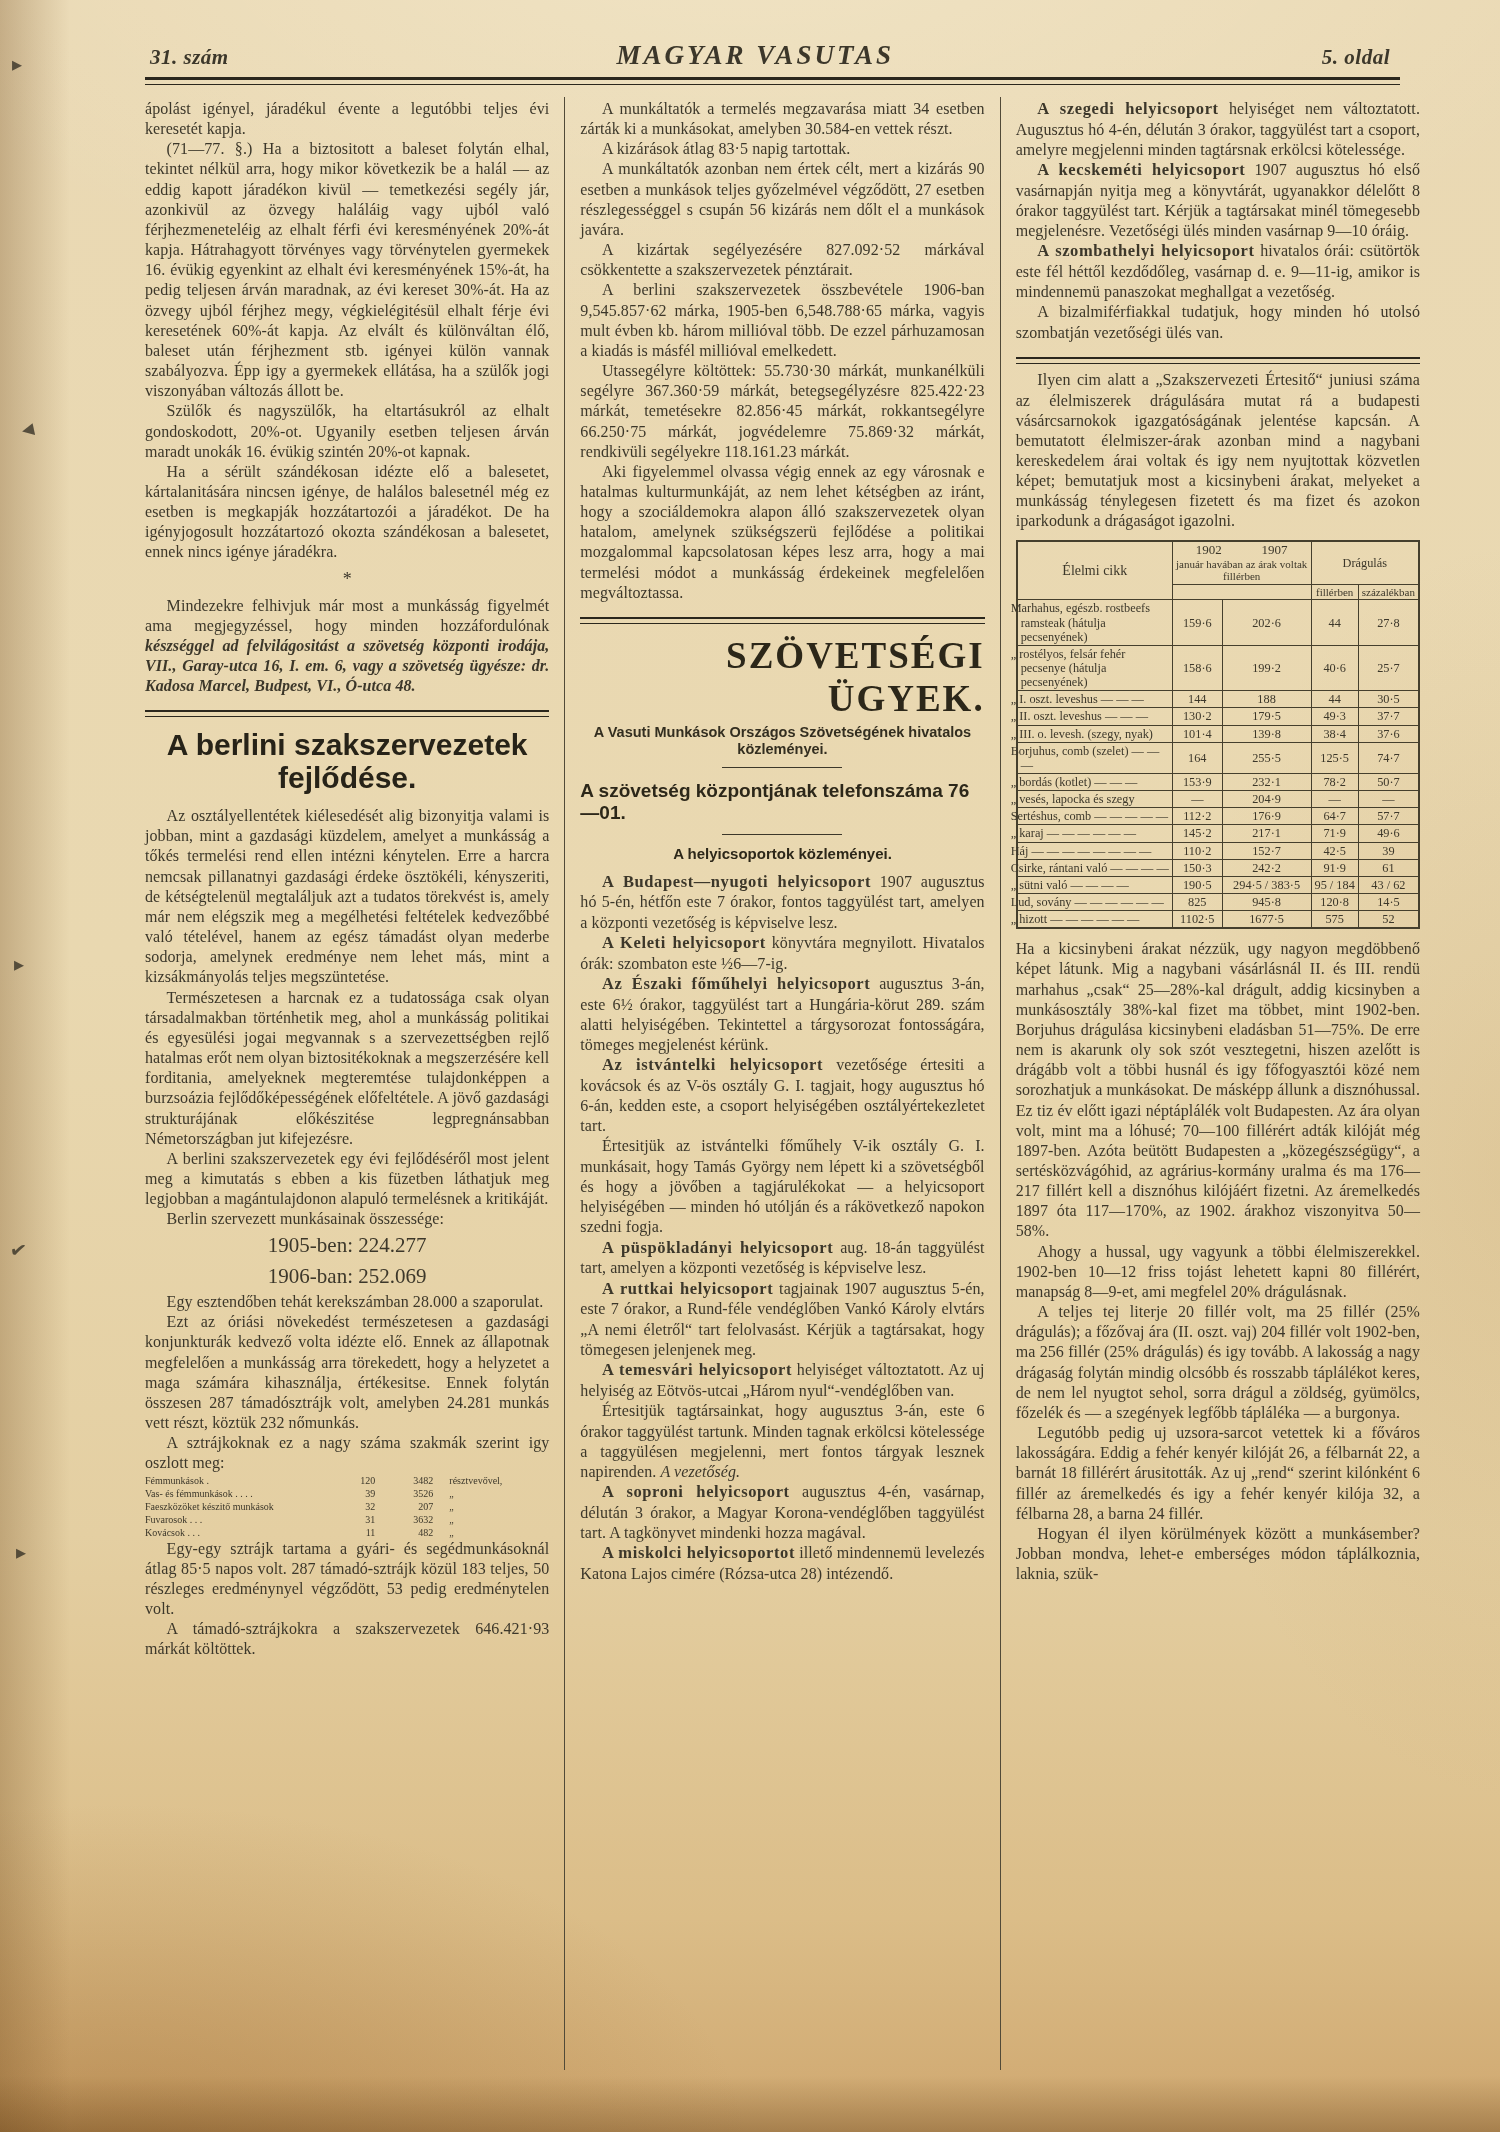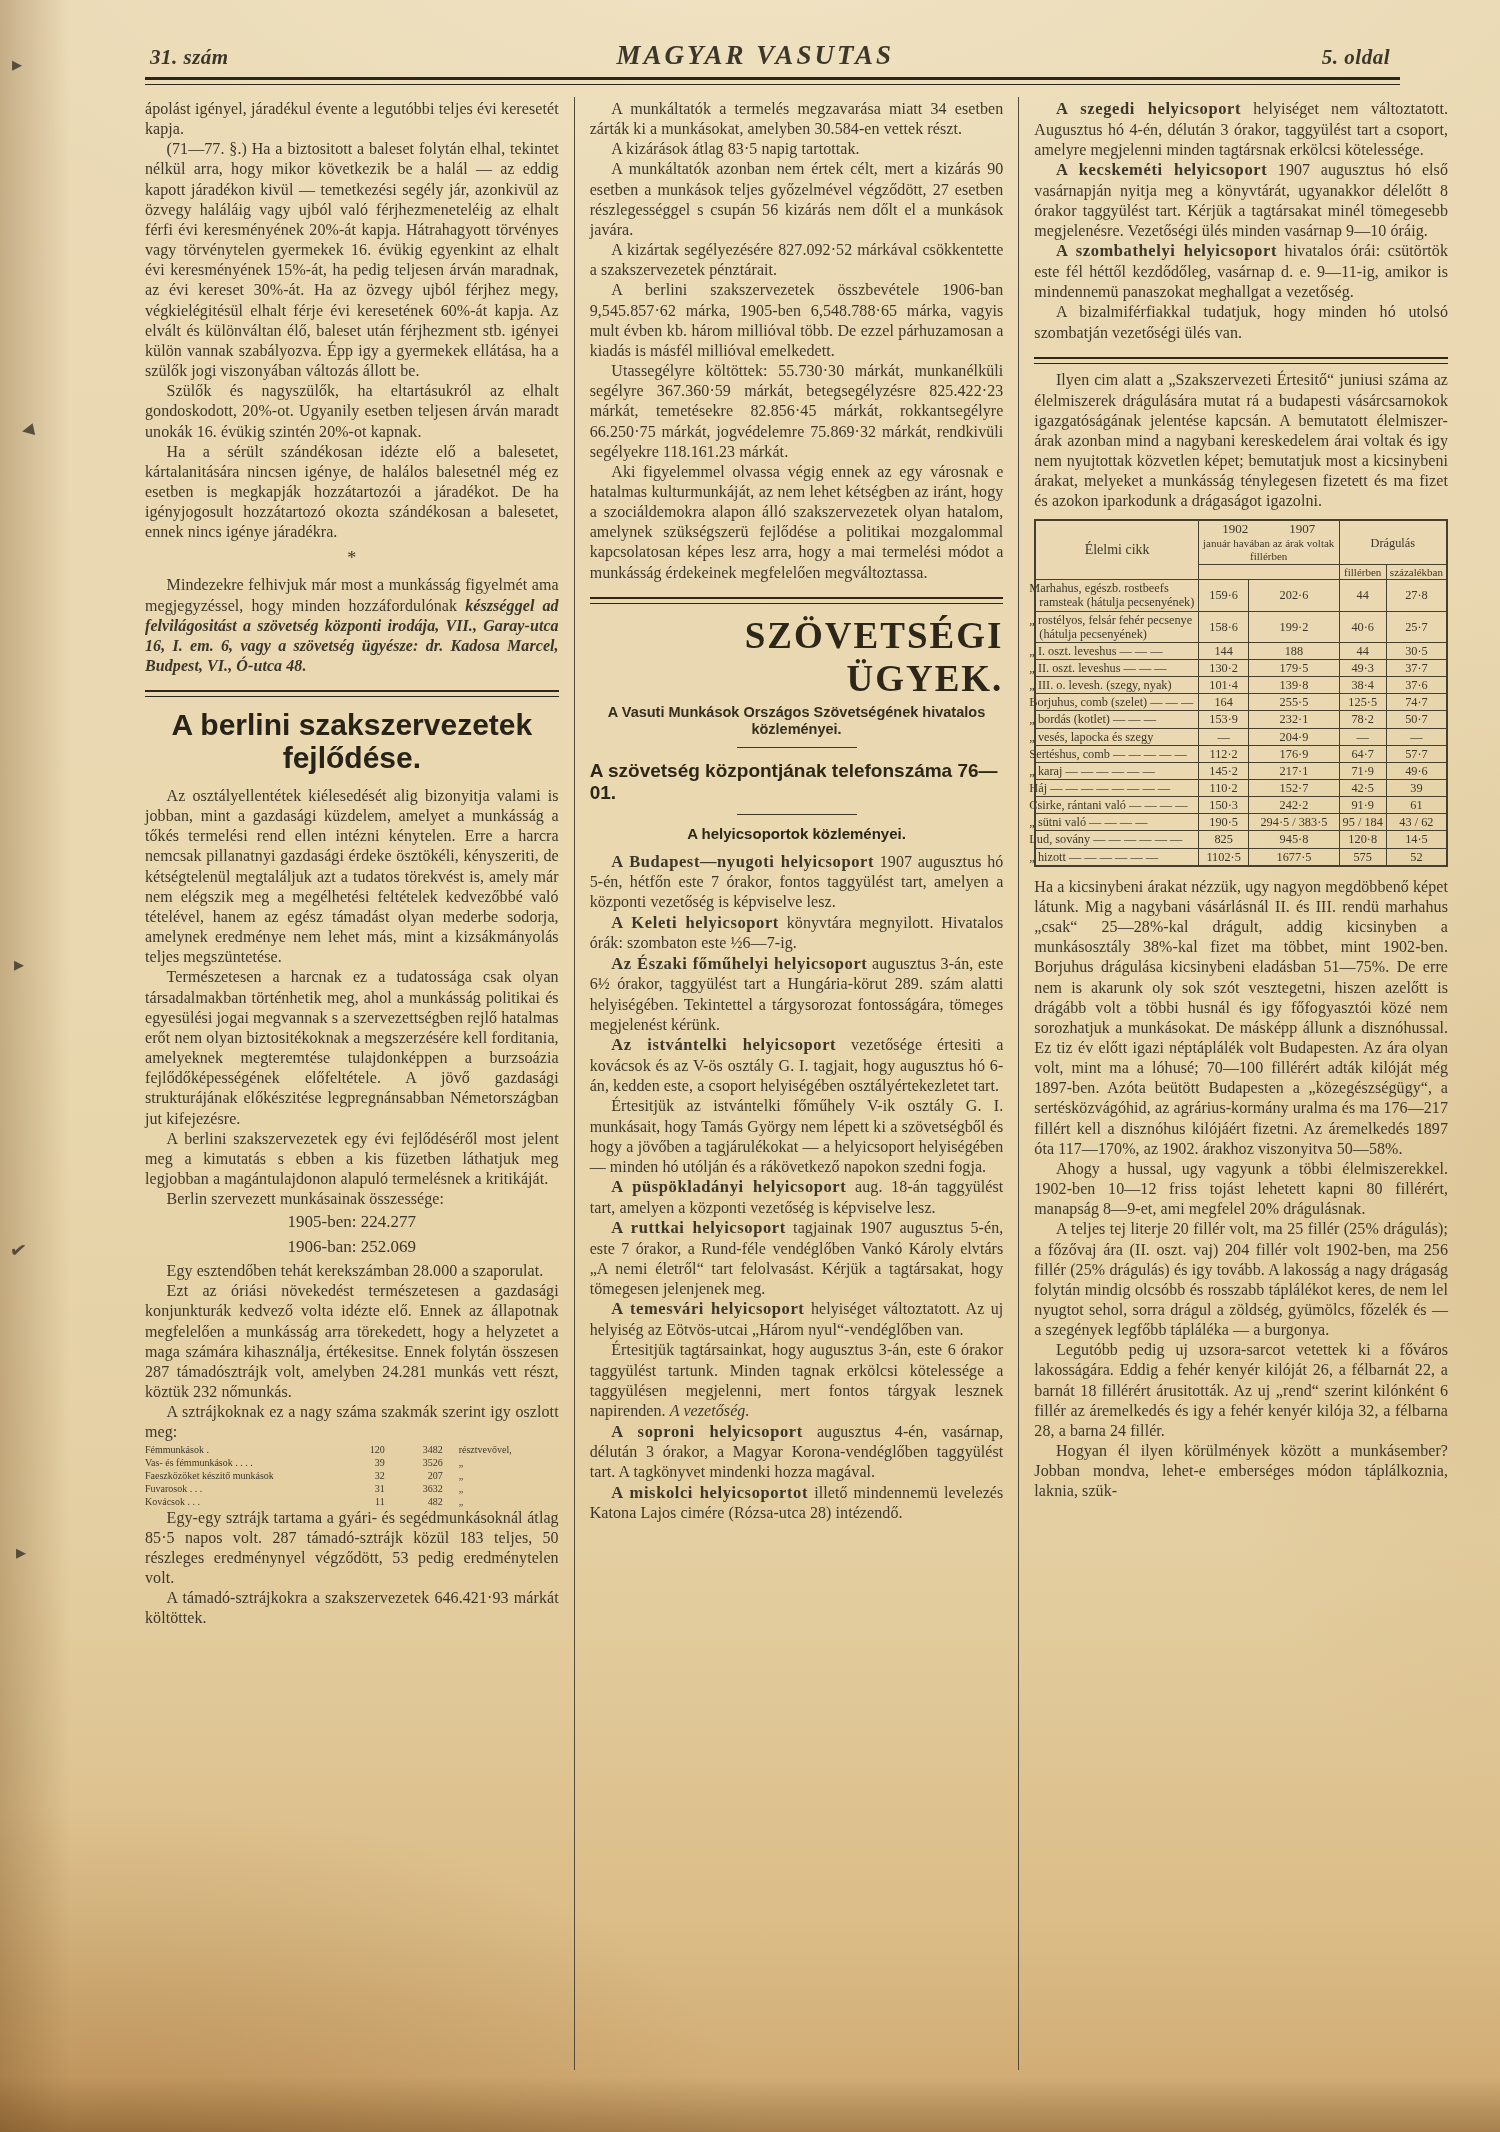--- a/index.html
+++ b/index.html
@@ -18,21 +18,21 @@
     background:linear-gradient(90deg,rgba(110,70,25,.30),rgba(110,70,25,0));pointer-events:none;}
   .bottom-shade{position:absolute;left:0;right:0;bottom:0;height:56px;
     background:linear-gradient(180deg,rgba(90,55,15,0),rgba(90,55,15,.35));pointer-events:none;}
   .margin-mark{position:absolute;color:#2e2a20;opacity:.75;font-size:20px;}
 
   .masthead{display:flex;justify-content:space-between;align-items:baseline;
     padding:40px 110px 4px 150px;font-size:21px;font-weight:bold;letter-spacing:.5px;font-style:italic;}
   .masthead .title{font-size:27px;letter-spacing:3px;transform:translateX(-20px);}
   .rule-double{height:4px;border-top:3px solid #2b271d;border-bottom:1px solid #2b271d;margin:2px 100px 0 145px;}
 
-  .cols{display:flex;align-items:stretch;padding:12px 52px 0 145px;height:1985px;box-sizing:border-box;}
+  .cols{display:flex;align-items:stretch;padding:12px 80px 0 145px;height:1985px;box-sizing:border-box;}
   .col{flex:1;padding:2px 15px 0 15px;min-width:0;}
   .col.c1{padding-left:0;}
   .col.c2{border-left:1px solid #514a38;border-right:1px solid #514a38;}
   .col.c3{padding-right:0;}
 
   p.body{margin:0;font-size:16px;line-height:1.26;text-align:justify;text-indent:1.35em;letter-spacing:.005em;}
   p.noind{text-indent:0;}
   .ital{font-style:italic;font-weight:bold;}
   .star-sep{text-align:center;font-size:18px;margin:6px 0;}
   .hrule{height:4px;border-top:2px solid #2b271d;border-bottom:1px solid #2b271d;margin:14px 0 6px;}
@@ -45,21 +45,21 @@
     text-align:center;line-height:1.2;margin:2px 6px;color:#332e20;}
   .h-phone{font-family:"Liberation Sans","DejaVu Sans",sans-serif;font-weight:bold;font-size:19px;
     margin:12px 0 10px;color:#2c2719;}
   .h-local{font-family:"Liberation Sans","DejaVu Sans",sans-serif;font-weight:bold;font-size:15px;
     text-align:center;margin:10px 0 10px;color:#2c2719;}
   .h-strikes{font-family:"Liberation Sans","DejaVu Sans",sans-serif;font-weight:bold;font-size:32px;
     text-align:center;margin:14px 0 12px;color:#272318;}
   .lead{font-weight:bold;letter-spacing:.6px;font-size:16.5px;}
   .sig{font-style:italic;}
 
-  .center-num{text-align:center;font-size:17px;line-height:1.35;margin:2px 0;}
+  .center-num{text-align:center;font-size:21px;line-height:1.35;margin:2px 0;}
   .strike-row{display:flex;font-size:10px;line-height:1.3;}
   .s-name{flex:1;}
   .s-count{width:44px;text-align:right;}
   .s-part{width:58px;text-align:right;}
   .s-suf{width:116px;padding-left:16px;box-sizing:border-box;}
 
   table.prices{width:100%;border-collapse:collapse;border:2px solid #453f2d;margin:8px 0 10px;
     font-size:12.3px;line-height:1.15;}
   table.prices th,table.prices td{border:1px solid #453f2d;padding:1px 3px;font-weight:normal;}
   table.prices th{text-align:center;}

